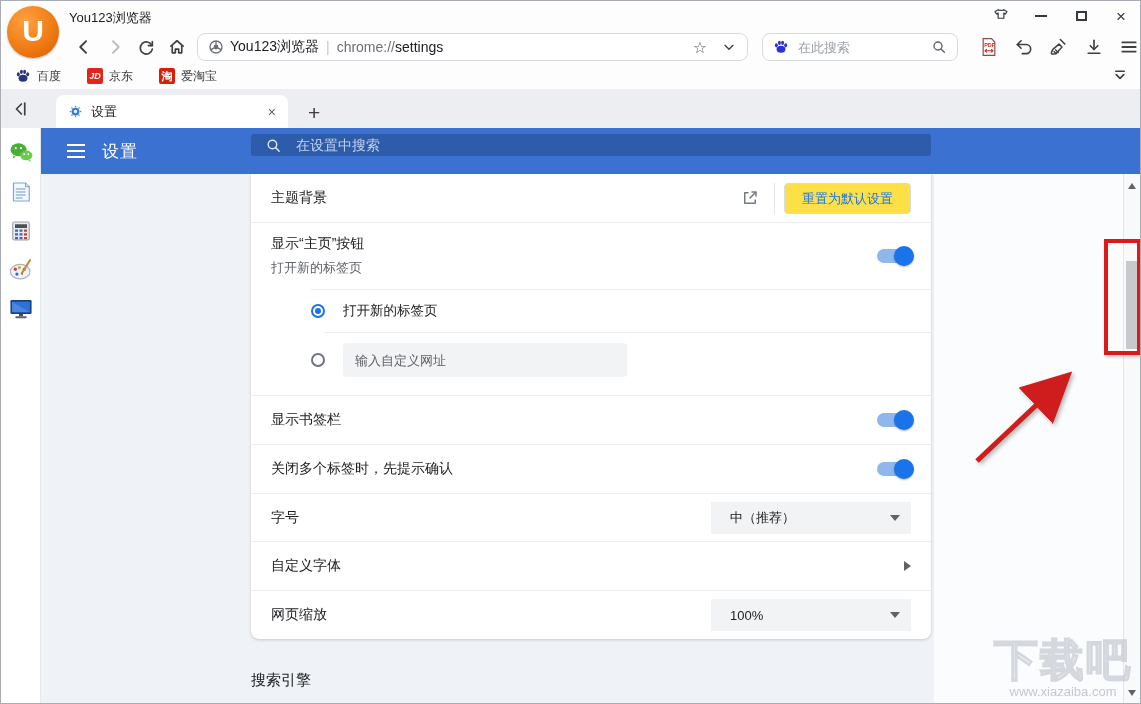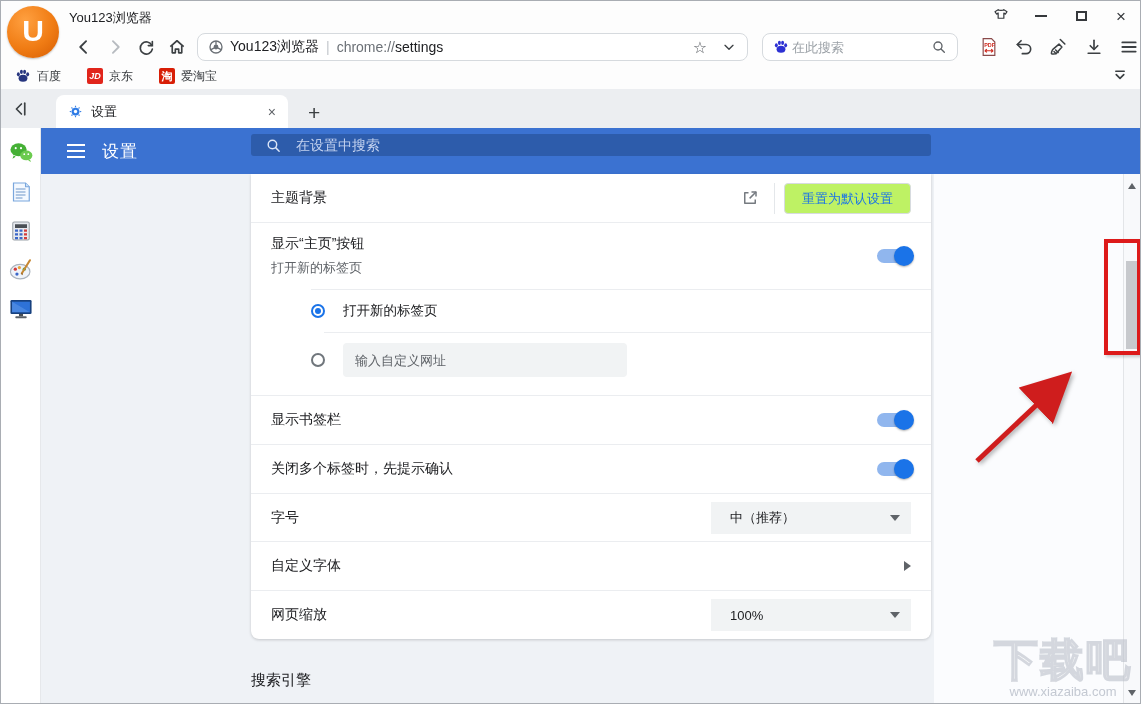--- a/index.html
+++ b/index.html
@@ -26,21 +26,21 @@
               display:flex;align-items:center;padding:0 10px;margin-right:14px;}
   .fav{margin-right:6px;display:flex;}
   .addr-site{font-size:14px;color:#202124;}
   .addr-sep{font-size:14px;color:#c3c7cc;margin:0 7px;}
   .addr-scheme{font-size:14px;color:#6b7076;}
   .addr-path{font-size:14px;color:#202124;}
   .addr-spacer{flex:1;}
   .addr-star{font-size:16px;color:#5f6368;margin-right:14px;}
   .searchbox{width:196px;height:28px;border:1px solid #d6dade;border-radius:8px;background:#fff;
              display:flex;align-items:center;padding:0 10px;}
-  .searchbox input{flex:1;border:none;outline:none;font-size:13px;color:#202124;background:transparent;margin-left:1px;min-width:0;}
+  .searchbox input{flex:1;border:none;outline:none;font-size:13px;color:#202124;background:transparent;margin-left:7px;min-width:0;}
   .searchbox input::placeholder{color:#9aa0a6;}
   .tb-actions{display:flex;align-items:center;gap:13px;margin-left:20px;}
   .tb-ico{width:22px;height:22px;display:flex;align-items:center;justify-content:center;}
 
   
   .bookmarks{height:26px;background:#fdfdfd;display:flex;align-items:center;padding-left:14px;gap:26px;position:relative;}
   .bm{display:flex;align-items:center;gap:6px;}
   .bm-label{font-size:12px;color:#35383c;}
   .badge{width:16px;height:16px;border-radius:2px;color:#fff;font-size:9px;font-weight:bold;
          display:flex;align-items:center;justify-content:center;}
@@ -87,21 +87,21 @@
   .card{margin-left:210px;width:680px;background:#fff;border-radius:0 0 8px 8px;
         box-shadow:0 1px 3px rgba(0,0,0,.18);overflow:hidden;}
   .row{display:flex;align-items:center;padding:0 20px;position:relative;}
   .row-label{font-size:14px;color:#202124;}
   .sub-label{font-size:13px;color:#5f6368;margin-top:6px;}
   .spacer{flex:1;}
   .bt{border-top:1px solid #ebedf0;}
   .r-theme{height:49px;border-bottom:1px solid #ebedf0;}
   .ext-link{position:absolute;right:172px;top:15px;}
   .vdiv{position:absolute;right:156px;top:9px;width:1px;height:31px;background:#e4e7ea;}
-  .reset-btn{position:absolute;right:20px;top:9px;height:31px;padding:0 17px;background:#bef264;
+  .reset-btn{position:absolute;right:20px;top:9px;height:31px;padding:0 17px;background:#fde047;
              border:1px solid #d7dbdf;border-radius:4px;color:var(--accent,#1a73e8);font-size:13px;
              display:flex;align-items:center;}
   .r-home{height:66px;}
   .opt-div{border-top:1px solid #ebedf0;margin-left:60px;}
   .opt-div2{border-top:1px solid #ebedf0;margin-left:73px;}
   .r-opt1{height:42px;padding-left:60px;}
   .r-opt2{height:54px;padding-left:60px;}
   .opt-label{font-size:13.5px;color:#202124;margin-left:18px;}
   .url-input{margin-left:18px;width:284px;height:34px;background:#f1f3f4;border:none;border-radius:4px;
              font-size:13px;color:#202124;padding:0 12px;outline:none;font-family:inherit;}

